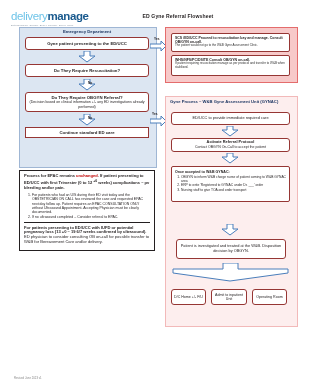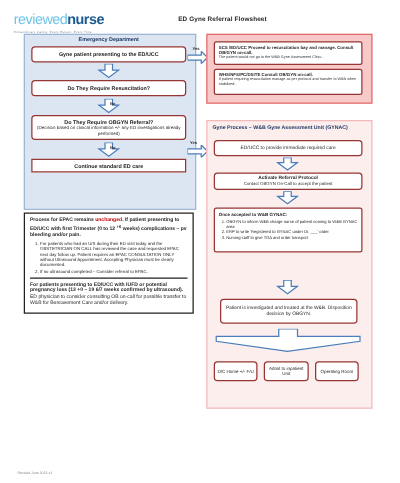--- a/index.html
+++ b/index.html
@@ -87,21 +87,21 @@
   .nolbl{position:absolute;font-size:3.2px;font-weight:700;color:#231f20;}
 
   .footer{position:absolute;left:14px;bottom:6px;font-size:2.8px;color:#8a8a8a;}
 </style>
 </head>
 <body>
 
 <div class="page">
 
   <div class="logo">
-    <div class="logo-word"><span class="c1">reviewed</span><span class="c2">nurse</span></div>
+    <div class="logo-word"><span class="c1">delivery</span><span class="c2">manage</span></div>
     <div class="logo-tag">Extraordinary Caring. Every Person. Every Time.</div>
   </div>
   <div class="doc-title">ED Gyne Referral Flowsheet</div>
 
   <div class="ed-panel"></div>
   <div class="ed-panel-title">Emergency Department</div>
 
   <div class="box" style="left:25px;top:37px;width:124px;height:13px;">
     <span class="t">Gyne patient presenting to the ED/UCC</span>
   </div>

